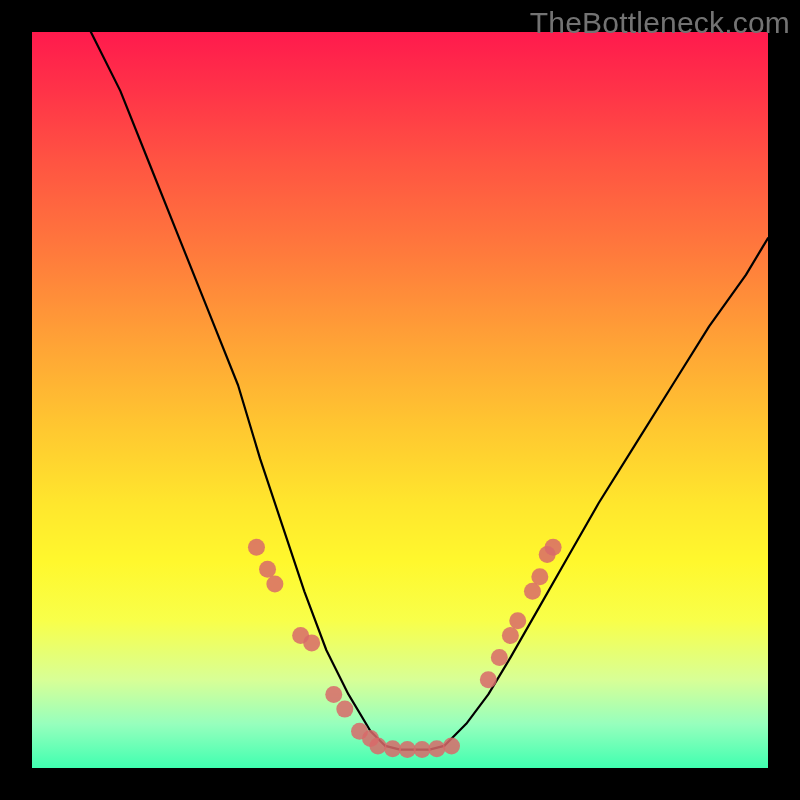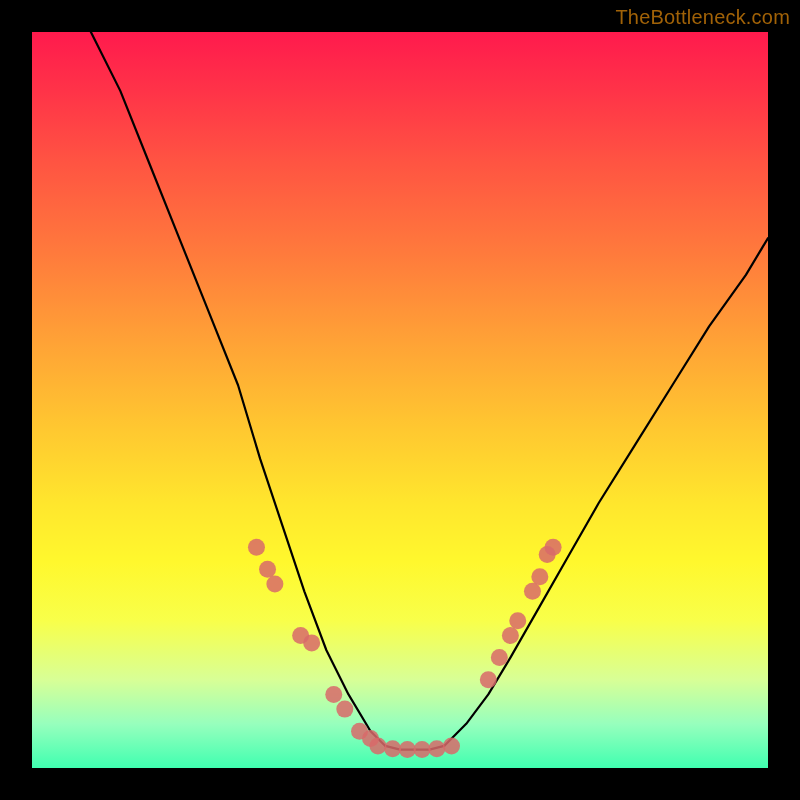--- a/index.html
+++ b/index.html
@@ -36,22 +36,22 @@
       #fff82d 72%,
       #f8ff4a 80%,
       #d8ff96 88%,
       #97ffbd 94%,
       #40ffb0 100%);
   }
   .watermark {
     position: absolute;
     top: 6px;
     right: 10px;
-    color: #a16207;
-    font-size: 20px;
+    color: #737373;
+    font-size: 30px;
     font-weight: 500;
     letter-spacing: 0.2px;
     user-select: none;
   }
   svg.curve {
     position: absolute;
     left: 0;
     top: 0;
     width: 736px;
     height: 736px;

